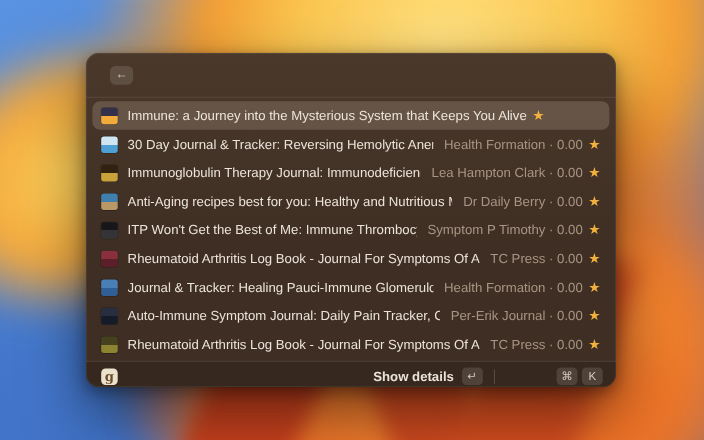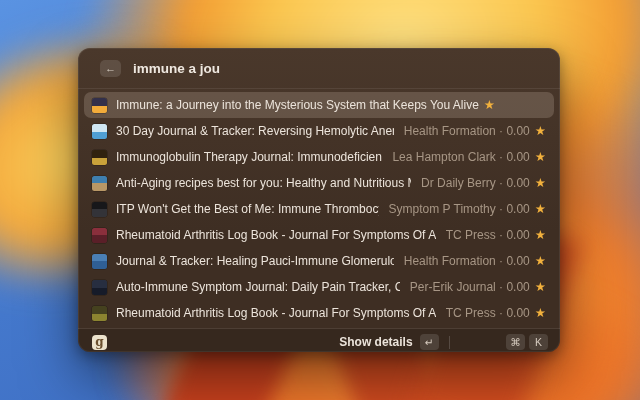--- a/index.html
+++ b/index.html
@@ -78,21 +78,20 @@
     <div class="wp wp-red-2"></div>
     <div class="wp wp-red-3"></div>
   </div>
 
   <div class="window">
 
     <div class="searchbar">
       <div class="back-btn">
         <span>←</span>
       </div>
-      <input class="search-input" type="text" value="immune a jou" style="">
     </div>
 
     <div class="hdiv"></div>
 
     <div class="list">
         <div class="row selected">
         <div class="cover" style="background: linear-gradient(rgb(51, 48, 74) 0%, rgb(51, 48, 74) 50%, rgb(242, 171, 58) 50%, rgb(242, 171, 58) 100%);"></div>
         <span class="title">Immune: a Journey into the Mysterious System that Keeps You Alive</span>
         <span class="star" style="color: rgb(242, 177, 61);">★</span>
       </div>

